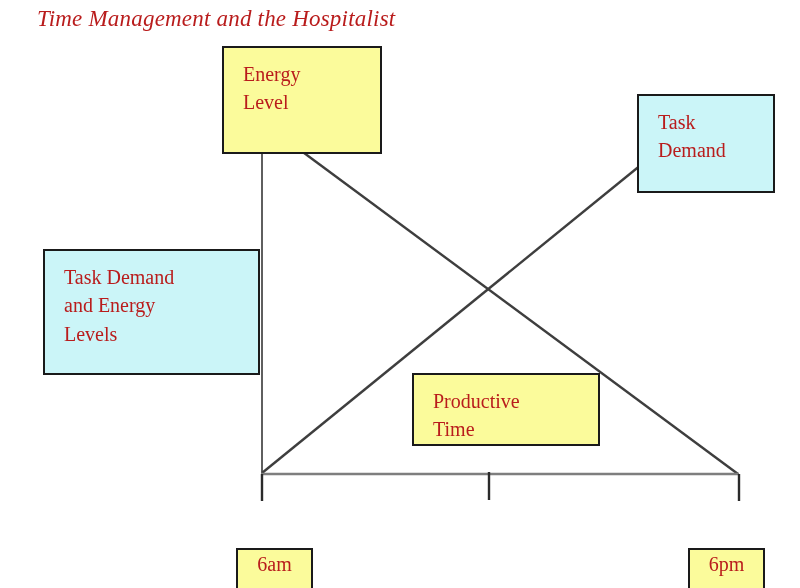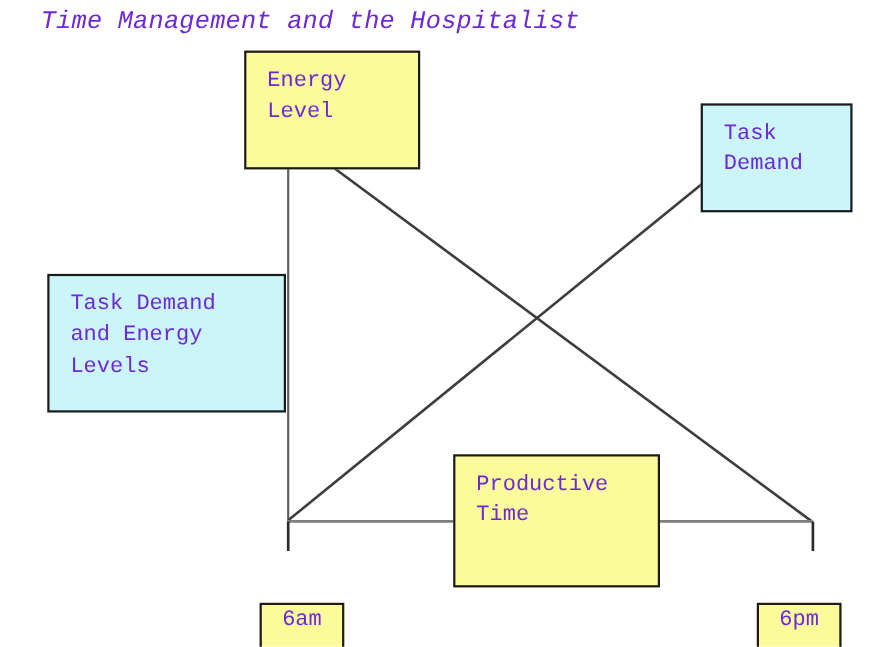--- a/index.html
+++ b/index.html
@@ -7,22 +7,22 @@
     padding: 0;
     background: #ffffff;
     width: 800px;
     height: 588px;
     overflow: hidden;
   }
   #canvas {
     position: relative;
     width: 800px;
     height: 588px;
-    font-family: Liberation Mono, monospace;
-    color: #6d28d9;
+    font-family: Liberation Serif, serif;
+    color: #b91c1c;
   }
   #lines {
     position: absolute;
     left: 0; top: 0;
     width: 800px; height: 588px;
     z-index: 0;
   }
   .diagram-title {
     position: absolute;
     left: 37px;
@@ -53,21 +53,21 @@
     display: flex;
     align-items: flex-start;
     justify-content: center;
     z-index: 1;
     margin-top: 48px;
   }
   
   #box-energy-level      { left: 222px; top: 46px;  width: 160px; height: 108px; }
   #box-task-demand       { left: 637px; top: 46px;  width: 138px; height: 99px; margin-top: 48px;  }
   #box-task-demand-energy{ left: 43px;  top: 249px; width: 217px; height: 126px; }
-  #box-productive-time   { left: 412px; top: 373px; width: 188px; height: 121px; margin-top: 40px; }
+  #box-productive-time   { left: 412px; top: 373px; width: 188px; height: 73px; }
   #box-6am               { left: 236px; top: 500px; width: 77px;  height: 47px;  }
   #box-noon              { left: 435px; top: 499px; width: 105px; height: 49px;  }
   #box-6pm               { left: 688px; top: 500px; width: 77px;  height: 47px;  }
 </style>
 </head>
 <body>
 
 <div id="canvas">
 
   <div class="diagram-title">Time Management and the Hospitalist</div>

